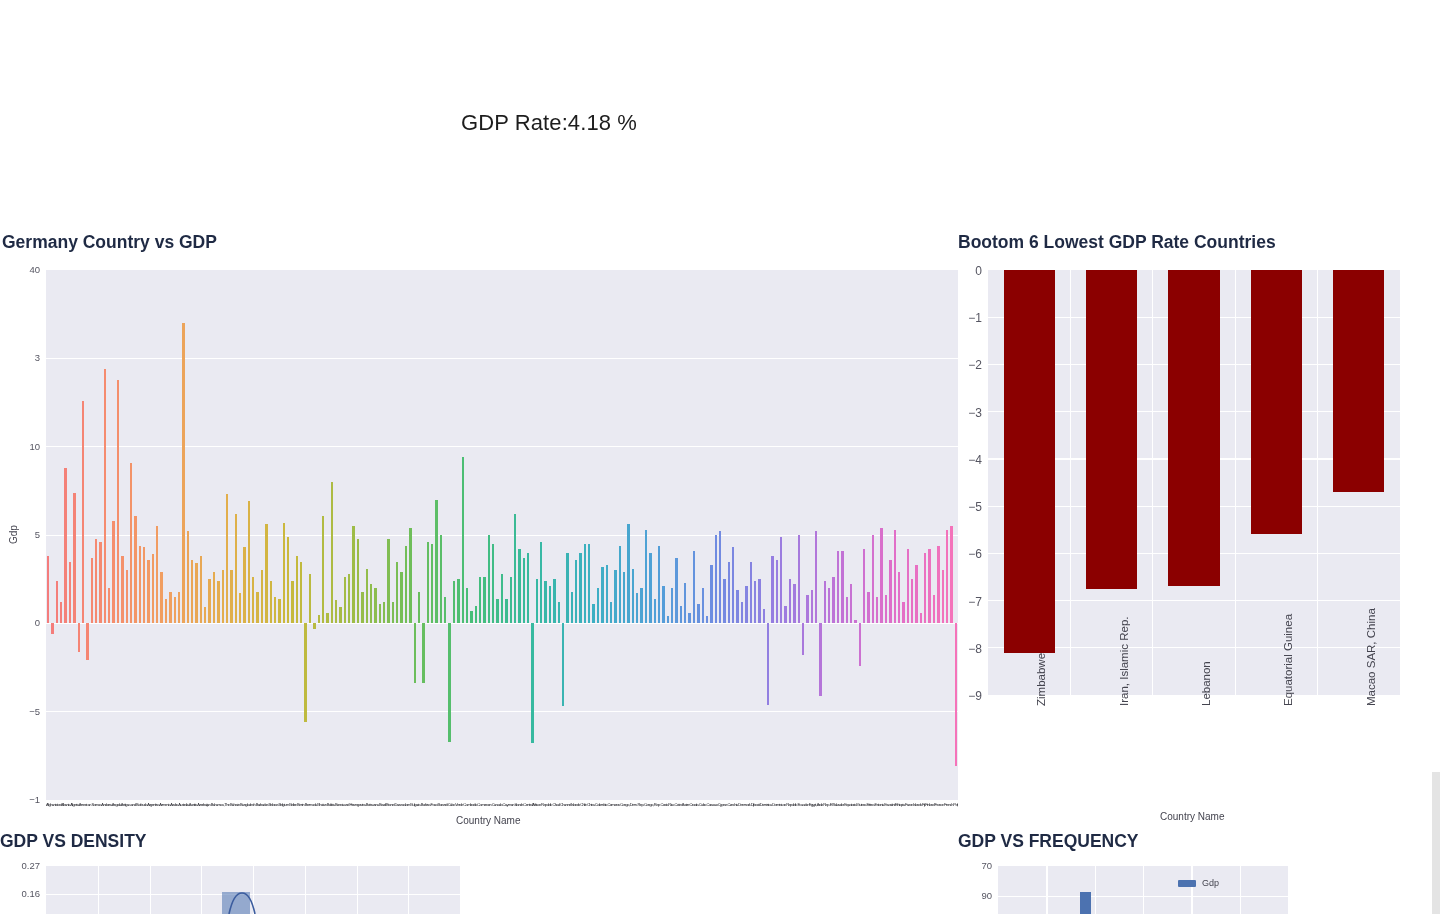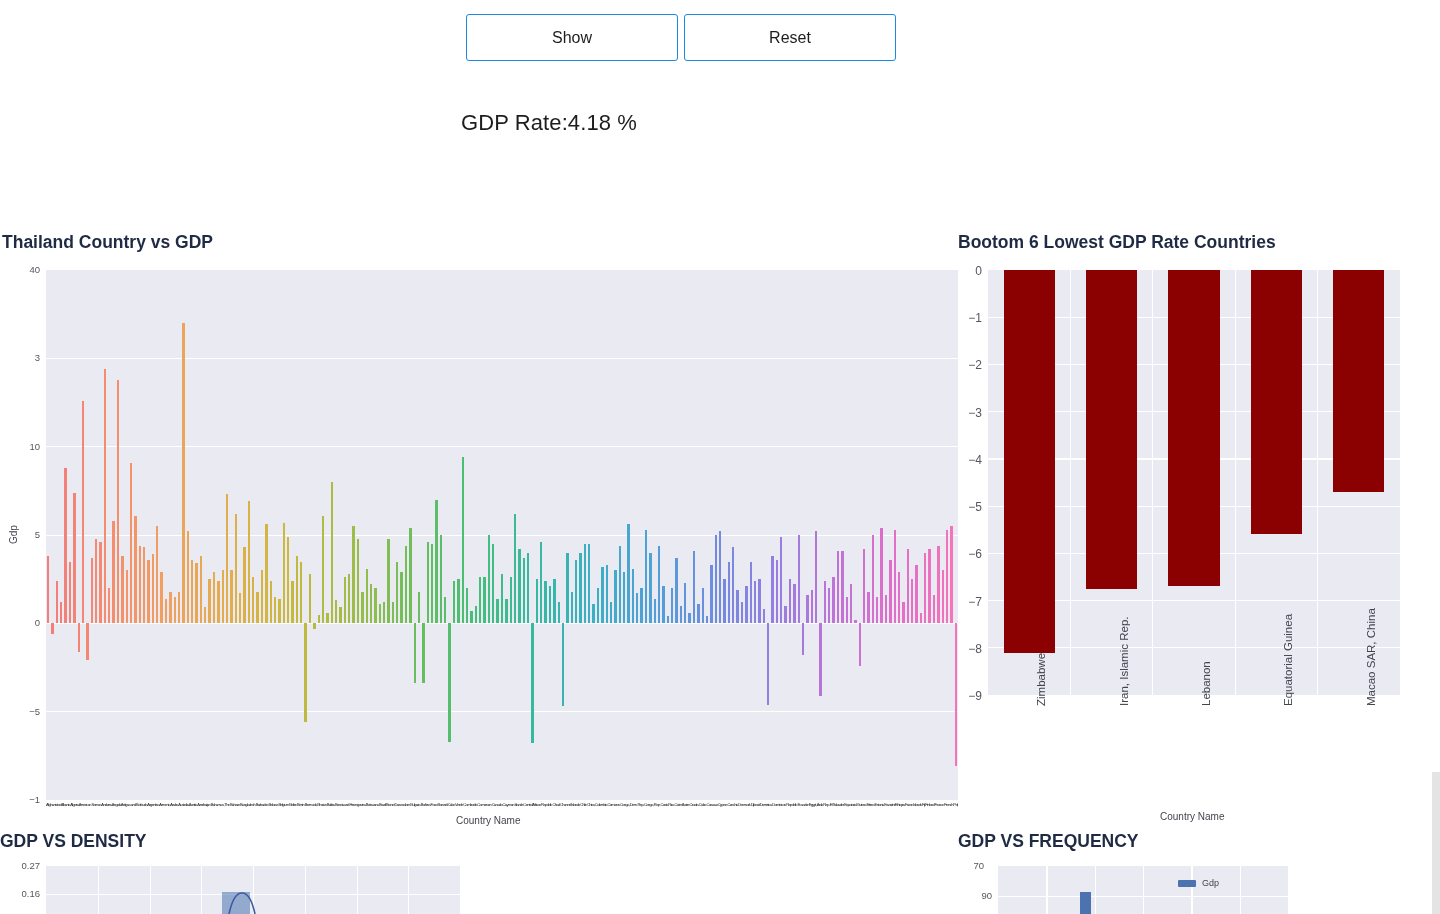--- a/index.html
+++ b/index.html
@@ -139,30 +139,26 @@
   
   .scrollbar-track {
     position: absolute; right: 0; top: 772px; width: 8px; height: 142px;
     background: #e4e4e4;
   }
 </style>
 </head>
 <body>
 
 <div class="top-controls">
-  <div class="btn-row">
-    <button class="btn-outline">Show</button>
-    <button class="btn-outline">Reset</button>
-  </div>
 
   <div class="gdp-rate">GDP Rate:4.18 %</div>
 
 </div>
 
-<div class="section-title" id="title-barplot">Thailand Country vs GDP</div>
+<div class="section-title" id="title-barplot">Germany Country vs GDP</div>
 <div class="section-title" id="title-bottom5">Bootom 6 Lowest GDP Rate Countries</div>
 <div class="section-title" id="title-density">GDP VS DENSITY</div>
 <div class="section-title" id="title-frequency">GDP VS FREQUENCY</div>
 
 <div class="fig" id="fig-barplot" style="left:0px; top:262px; width:960px; height:566px;">
   <div class="plotarea" id="bp-plot" style="left:46px; top:8px; width:912px; height:530px;">
       <div class="gridline-h" style="top: 87.8333px;"></div>
       <div class="gridline-h" style="top: 176.167px;"></div>
       <div class="gridline-h" style="top: 264.5px;"></div>
       <div class="gridline-h" style="top: 352.833px;"></div>
@@ -460,21 +456,21 @@
   <div class="plotarea" id="fq-plot" style="left:40px; top:8px; width:290px; height:48px;">
       <div class="gridline-h" style="top: 30px;"></div>
       <div class="gridline-v" style="left: 48.3333px;"></div>
       <div class="gridline-v" style="left: 96.6667px;"></div>
       <div class="gridline-v" style="left: 145px;"></div>
       <div class="gridline-v" style="left: 193.333px;"></div>
       <div class="gridline-v" style="left: 241.667px;"></div>
       <div class="bar" style="left: 82px; top: 26px; width: 11px; height: 22px; background: rgb(76, 114, 176);"></div>
     </div>
   <div id="fq-yticks">
-      <div class="ytick" style="left: 0; top: 2px; width: 26px;">70</div>
+      <div class="ytick" style="left: 8px; top: 2px; width: 26px;">70</div>
       <div class="ytick" style="left: 8px; top: 32px; width: 26px;">90</div>
     </div>
   <div class="legend" style="left:220px; top:20px;">
     <span class="legend-swatch"></span>
     <span class="legend-label">Gdp</span>
   </div>
 </div>
 
 <div class="scrollbar-track"></div>
 

